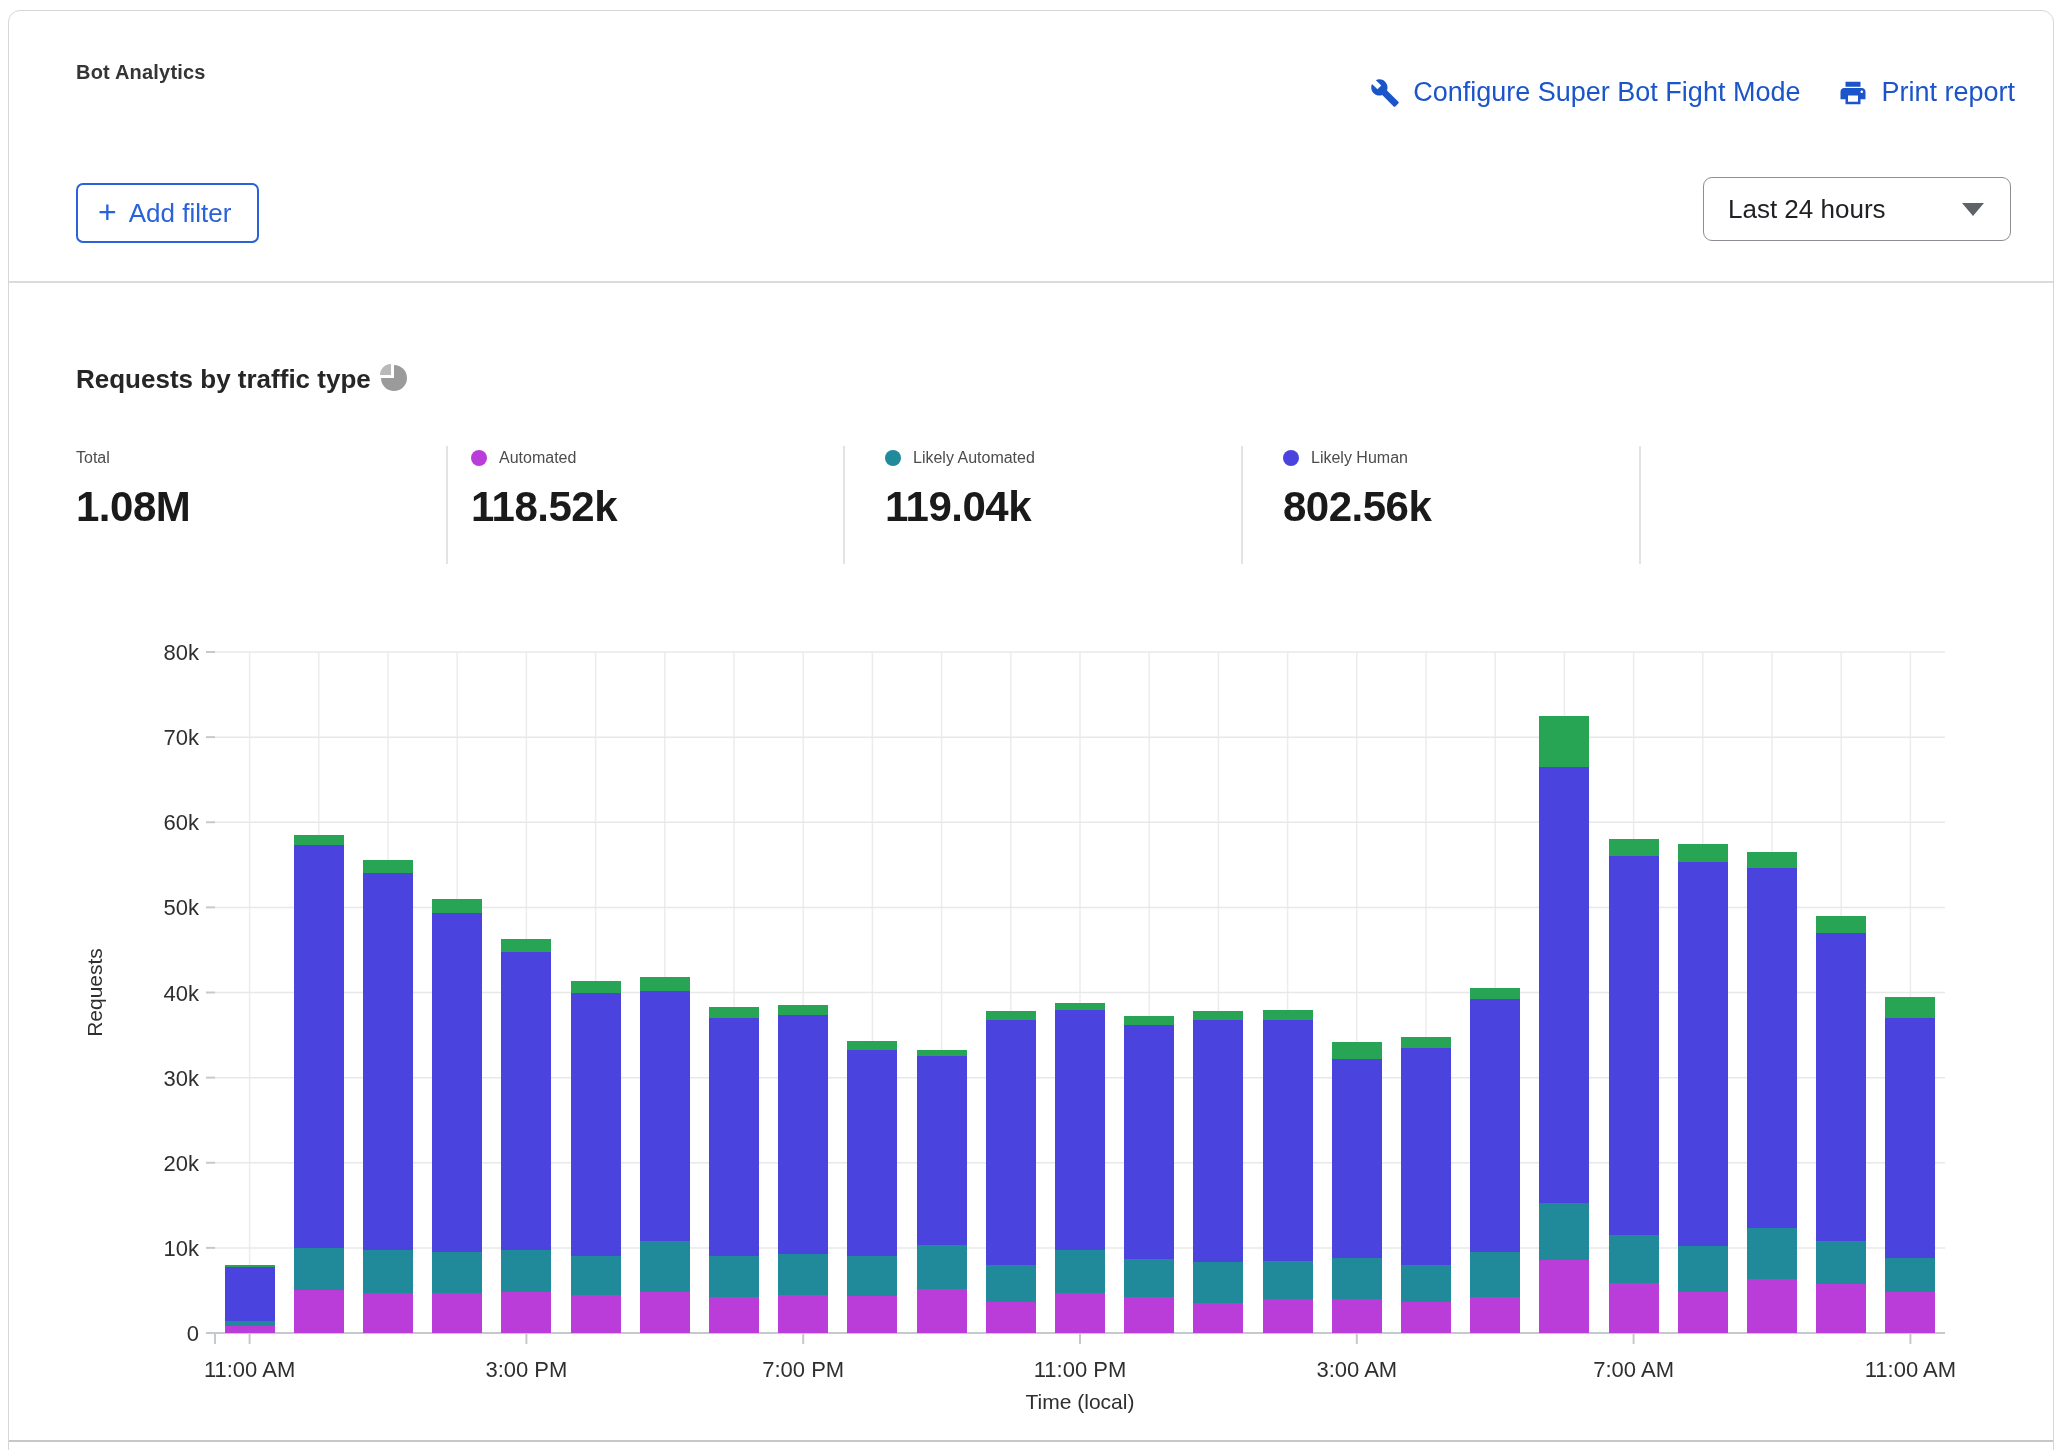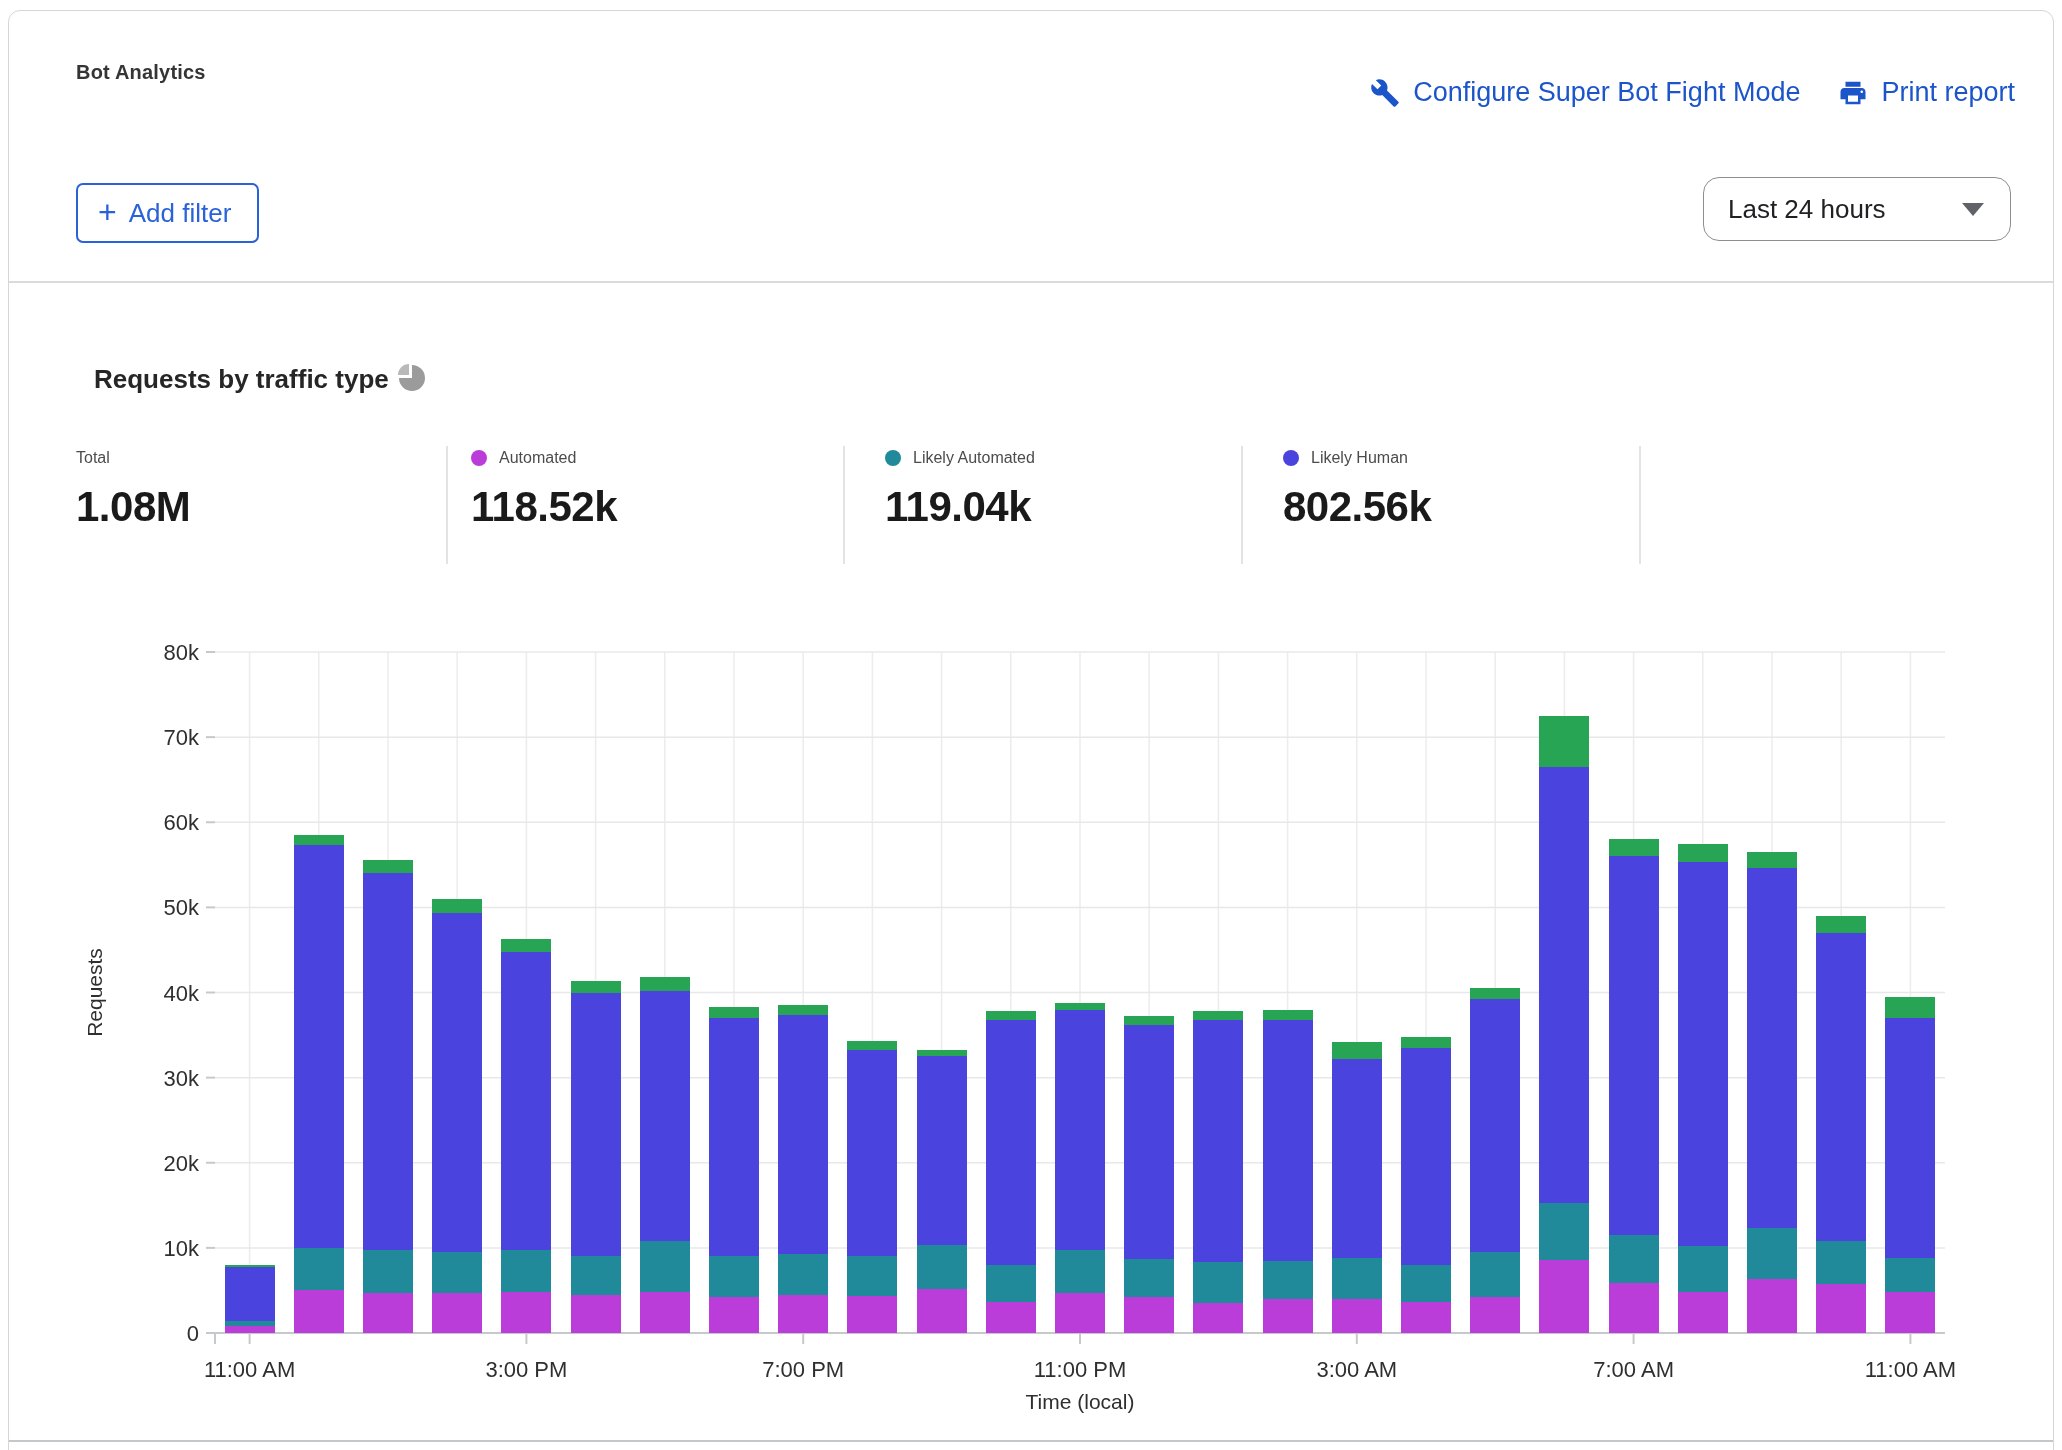--- a/index.html
+++ b/index.html
@@ -16,28 +16,28 @@
   .header-links { position:absolute; right:38px; top:66px; display:flex; align-items:center; gap:38px; }
   .hlink { display:flex; align-items:center; gap:13px; color:#1b55c9; font-size:27px; text-decoration:none; cursor:pointer; }
   .hlink svg { display:block; }
 
   .add-filter-btn { position:absolute; left:67px; top:172px; height:60px; padding:0 26px 0 20px;
           display:flex; align-items:center; gap:12px; background:#fff; border:2px solid #2a62d9;
           border-radius:7px; color:#2a62d9; font-size:26px; cursor:pointer; font-family:inherit; }
   .plus-glyph { font-size:32px; font-weight:400; line-height:1; margin-top:-3px; }
 
   .range-select { position:absolute; right:42px; top:166px; width:308px; height:64px; background:#fff;
-          border:1.5px solid #8b8f94; border-radius:16px; display:flex; align-items:center;
+          border:1.5px solid #8b8f94; border-radius:9px; display:flex; align-items:center;
           padding:0 26px 0 24px; font-size:26px; color:#202124; cursor:pointer; }
   .range-select .caret { margin-left:auto; width:0; height:0; border-left:11px solid transparent;
           border-right:11px solid transparent; border-top:13px solid #5f6368; }
 
   .header-divider { position:absolute; left:0; top:270px; width:100%; height:1.5px; background:#d9dbdd; }
 
-  .section-title-row { position:absolute; left:67px; top:350px; display:flex; align-items:center; gap:6px;margin-left:18px; }
+  .section-title-row { position:absolute; left:67px; top:350px; display:flex; align-items:center; gap:6px; }
   .section-title { font-size:26px; font-weight:700; color:#262626; }
 
   
   .stat { position:absolute; top:438px; }
   .stat .lbl-row { display:flex; align-items:center; gap:12px; font-size:16px; color:#4c4c4c; }
   .stat .dot { width:16px; height:16px; border-radius:50%; flex:0 0 auto; }
   .stat .val { margin-top:16px; font-size:42px; font-weight:700; color:#1a1a1a; letter-spacing:-.5px; }
   .stat-divider { position:absolute; top:435px; width:1.5px; height:118px; background:#e2e3e5; }
 
   svg.chart { position:absolute; left:0; top:0; width:2062px; height:1450px; pointer-events:none; }

